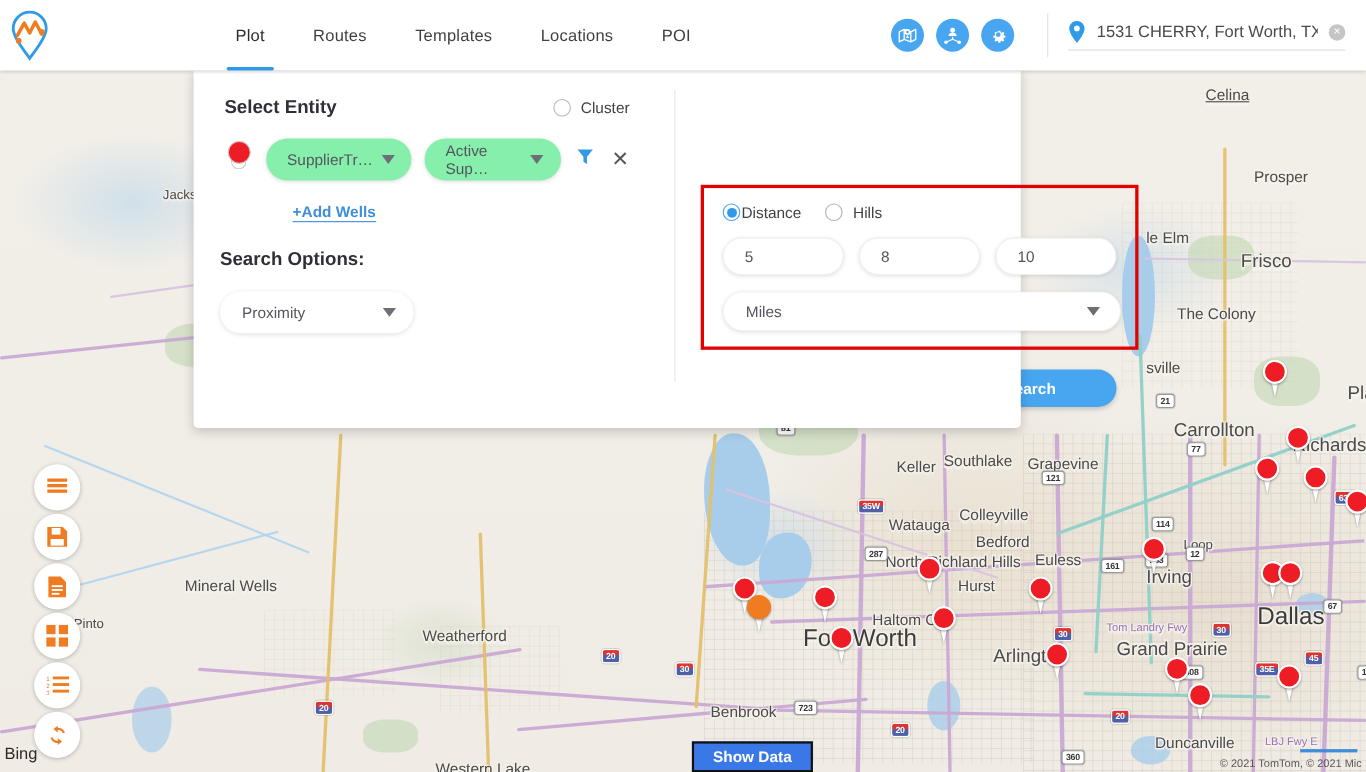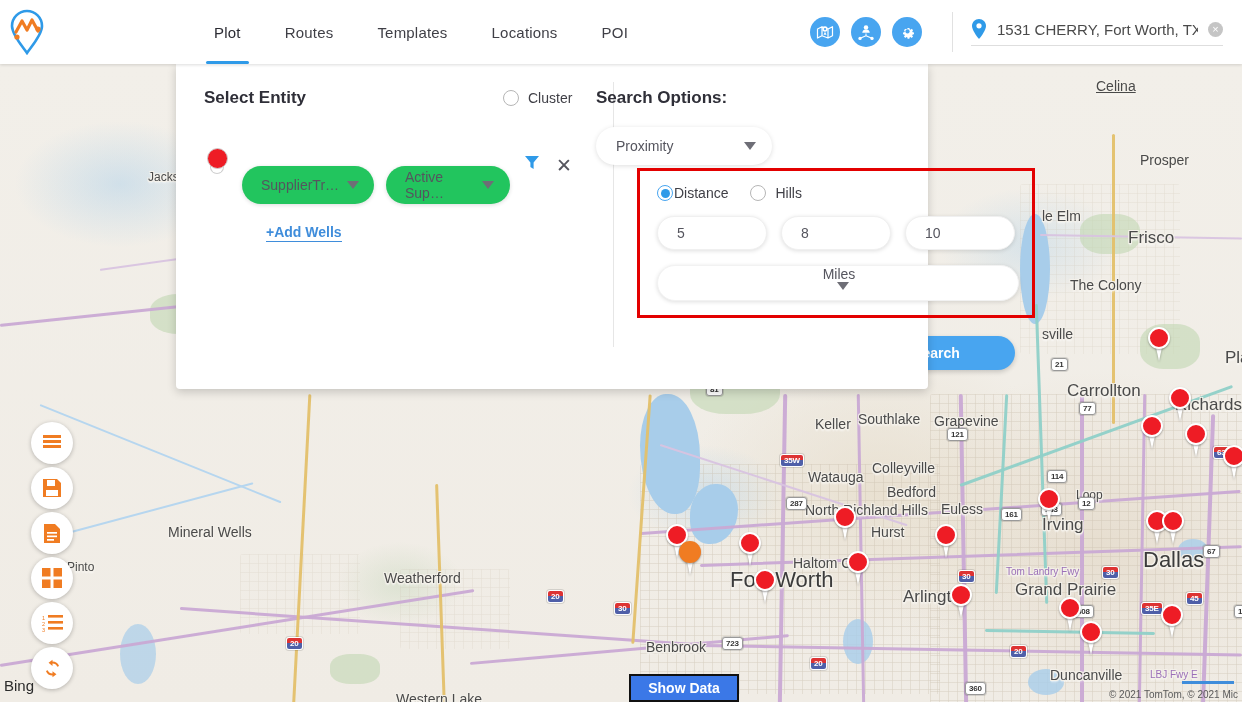--- a/index.html
+++ b/index.html
@@ -118,20 +118,21 @@
     cursor: pointer; flex: 0 0 auto;
   }
 
   
   #panel {
     position: absolute; left: 176px; top: 64px; width: 752px; height: 325px;
     background: #fff; z-index: 20;
     box-shadow: 0 3px 10px rgba(0,0,0,.18);
     border-bottom-left-radius: 4px; border-bottom-right-radius: 4px;
     display: flex;
+    flex-direction: column;
   }
   #leftcol { width: 437px; padding: 24px 0 0 28px; position: relative; }
   #vsep { position: absolute; left: 437px; top: 18px; width: 1px; height: 265px; background: #e6e6e6; }
   #rightcol { width: 440px; padding: 24px 0 0 24px; position: relative; }
 
   .sectitle { font-size: 17px; font-weight: bold; color: #2f2f38; }
 
   #clusterwrap {
     position: absolute; left: 327px; top: 26px; display: flex; align-items: center; gap: 9px;
   }
@@ -154,24 +155,24 @@
   #entitypin .eh {
     position: absolute; left: 3px; top: 0; width: 21px; height: 21px; border-radius: 50%;
     background: #ee1c25; border: 1.5px solid #cfcfcf;
   }
   #entitypin .et2 {
     position: absolute; left: 6px; top: 12px; width: 14px; height: 14px;
     border-left: 1.5px solid #cfcfcf; border-right: 1.5px solid #cfcfcf;
     border-bottom: 1.5px solid #cfcfcf; border-radius: 0 0 50% 50%;
   }
   .pillsel {
-    height: 38px; border-radius: 19px; background: #22c55e;
+    height: 38px; border-radius: 19px; background: #86efac;
     box-shadow: 0 1px 4px rgba(0,0,0,.14);
     display: flex; align-items: center; justify-content: space-between;
-    padding: 0 16px 0 19px; font-size: 14px; color: #55555e; cursor: pointer; margin-top: 40px;
+    padding: 0 16px 0 19px; font-size: 14px; color: #55555e; cursor: pointer;
   }
   #sel1 { width: 132px; }
   #sel2 { width: 124px; margin-left: 12px; }
   .caret {
     width: 0; height: 0; border-left: 6px solid transparent;
     border-right: 6px solid transparent; border-top: 8px solid #6e6e76; margin-left: 8px;
   }
   #funnel { margin-left: 14px; cursor: pointer; }
   #xbtn { margin-left: 16px; font-size: 19px; color: #55555e; cursor: pointer; line-height: 1; }
 
@@ -199,22 +200,22 @@
   #numrow { display: flex; gap: 14px; margin-top: 15px; }
   .numbox {
     width: 112px; height: 34px; border-radius: 17px; background: #fff;
     box-shadow: 0 1px 4px rgba(0,0,0,.13); border: 1px solid #f0f0f0;
     display: flex; align-items: center; padding-left: 19px;
     font-size: 14px; color: #55555e;
   }
   #unitsel {
     margin-top: 15px; width: 362px; height: 36px; border-radius: 18px; background: #fff;
     box-shadow: 0 1px 4px rgba(0,0,0,.13); border: 1px solid #f2f2f2;
-    display: flex; align-items: center; justify-content: flex-start;
-    padding: 0 18px 0 20px; font-size: 14px; color: #55555e; cursor: pointer; flex-direction: column;
+    display: flex; align-items: center; justify-content: space-between;
+    padding: 0 18px 0 20px; font-size: 14px; color: #55555e; cursor: pointer;
   }
 
   #searchbtn {
     position: absolute; left: 858px; top: 336px; width: 157px; height: 34px;
     border-radius: 17px; background: #48a5f0; border: none; color: #fff;
     font-size: 14px; font-weight: bold; cursor: pointer;
     font-family: "Liberation Sans", sans-serif;
     box-shadow: 0 2px 5px rgba(0,0,0,.18);
   }
 

